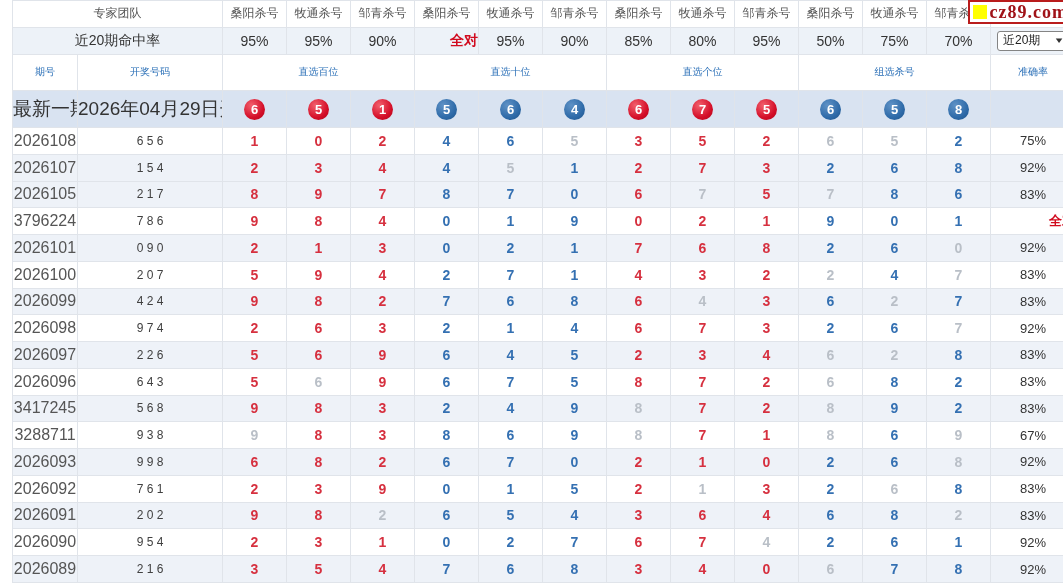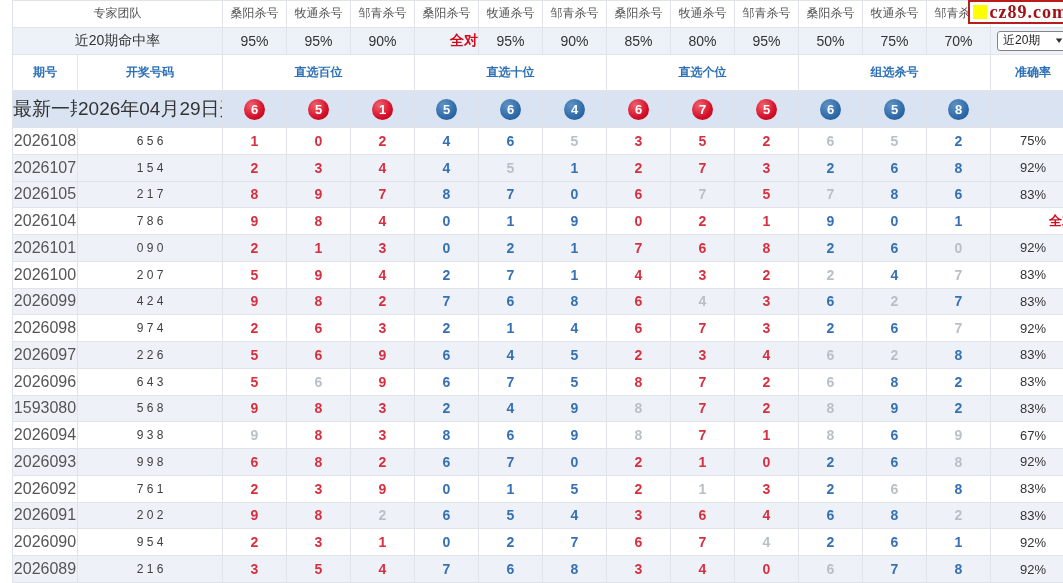--- a/index.html
+++ b/index.html
@@ -2,21 +2,21 @@
 <html><head>
 <meta charset="utf-8">
 <style>
   html,body{margin:0;padding:0;background:#fff;}
   .wrap{position:relative;width:1063px;height:583px;font-family:"Liberation Sans",sans-serif;background:#fde047;overflow:hidden;margin-left:12px;}
   table.kill-table{border-collapse:collapse;table-layout:fixed;width:1063px;height:583px;}
   td{border:1px solid #e0e4ea;text-align:center;vertical-align:middle;padding:0;overflow:hidden;white-space:nowrap;}
 
   tr.experts td{height:23px;font-size:12px;color:#555;background:#fff;}
   tr.hitrates td{height:23px;font-size:14px;color:#333;background:#edf2f8;}
-  tr.heads td{height:32px;font-size:12px;font-weight:bold;color:#2a6fb7;background:#fff;}
+  tr.heads td{height:32px;font-size:10px;font-weight:normal;color:#2a6fb7;background:#fff;}
   tr.latest td{height:32px;background:#d9e3f1;}
   tr.data td{height:23px;background:#fff;}
   tr.data.alt td{background:#eef2f8;}
 
   .allhit{color:#d10a1e !important;font-weight:bold;text-align:right;}
   td.period{font-size:16px;color:#555;}
   td.draw{font-size:12px;color:#404040;}
   td.kill{font-weight:bold;font-size:14px;}
   .kr{color:#d6303f;}
   .kb{color:#3470b2;}
@@ -166,21 +166,21 @@
           <td class="kill kb">0</td>
           <td class="kill kr">6</td>
           <td class="kill kg">7</td>
           <td class="kill kr">5</td>
           <td class="kill kg">7</td>
           <td class="kill kb">8</td>
           <td class="kill kb">6</td>
           <td class="acc">83%</td>
         </tr>
         <tr class="data">
-          <td class="period">2026104</td>
+          <td class="period">3796224</td>
           <td class="draw">7 8 6</td>
           <td class="kill kr">9</td>
           <td class="kill kr">8</td>
           <td class="kill kr">4</td>
           <td class="kill kb">0</td>
           <td class="kill kb">1</td>
           <td class="kill kb">9</td>
           <td class="kill kr">0</td>
           <td class="kill kr">2</td>
           <td class="kill kr">1</td>
@@ -285,38 +285,38 @@
           <td class="kill kb">5</td>
           <td class="kill kr">8</td>
           <td class="kill kr">7</td>
           <td class="kill kr">2</td>
           <td class="kill kg">6</td>
           <td class="kill kb">8</td>
           <td class="kill kb">2</td>
           <td class="acc">83%</td>
         </tr>
         <tr class="data alt">
-          <td class="period">1593080</td>
+          <td class="period">3417245</td>
           <td class="draw">5 6 8</td>
           <td class="kill kr">9</td>
           <td class="kill kr">8</td>
           <td class="kill kr">3</td>
           <td class="kill kb">2</td>
           <td class="kill kb">4</td>
           <td class="kill kb">9</td>
           <td class="kill kg">8</td>
           <td class="kill kr">7</td>
           <td class="kill kr">2</td>
           <td class="kill kg">8</td>
           <td class="kill kb">9</td>
           <td class="kill kb">2</td>
           <td class="acc">83%</td>
         </tr>
         <tr class="data">
-          <td class="period">2026094</td>
+          <td class="period">3288711</td>
           <td class="draw">9 3 8</td>
           <td class="kill kg">9</td>
           <td class="kill kr">8</td>
           <td class="kill kr">3</td>
           <td class="kill kb">8</td>
           <td class="kill kb">6</td>
           <td class="kill kb">9</td>
           <td class="kill kg">8</td>
           <td class="kill kr">7</td>
           <td class="kill kr">1</td>

